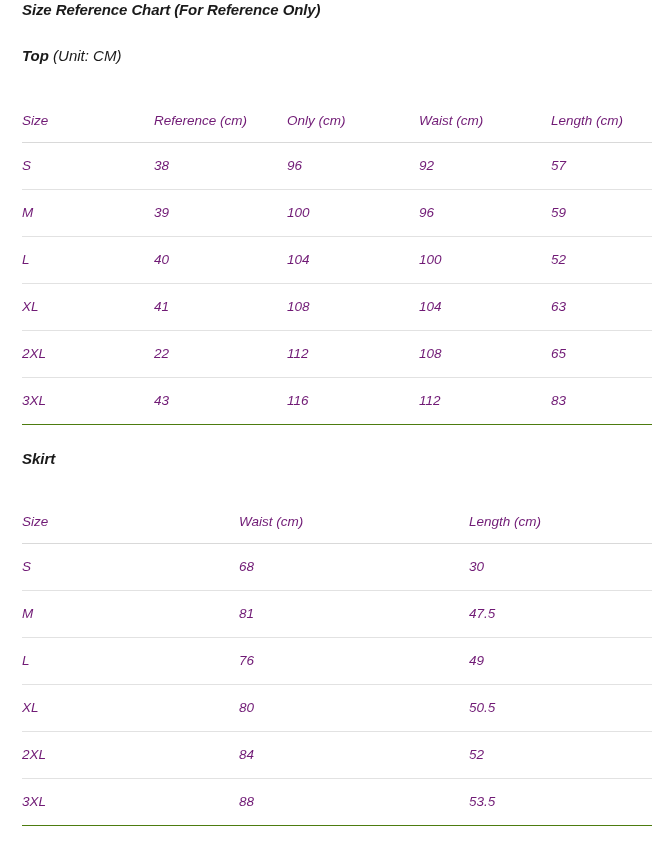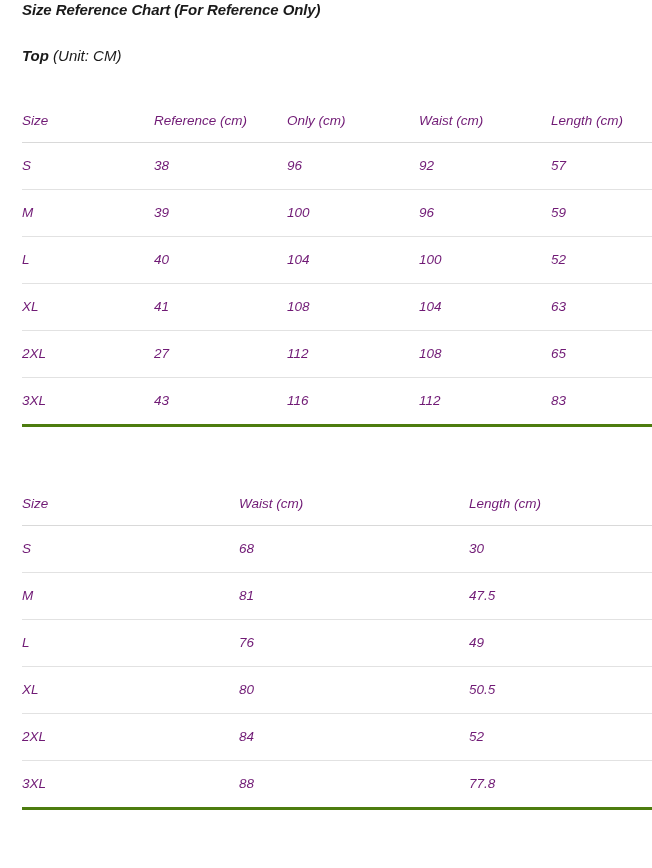--- a/index.html
+++ b/index.html
@@ -71,21 +71,21 @@
     border-bottom: 1px solid #e2e2e2;
     white-space: nowrap;
   }
   table.size-table thead th {
     border-bottom: 1px solid #d9d9d9;
     height: 40px;
     vertical-align: bottom;
     padding-bottom: 12px;
   }
   table.size-table tbody tr:last-child td {
-    border-bottom: 3px solid #4d7c0f;
+    border-bottom: 1px solid #4d7c0f;
   }
 
   
   table.top-table col.c1 { width: 132px; }
   table.top-table col.c2 { width: 133px; }
   table.top-table col.c3 { width: 132px; }
   table.top-table col.c4 { width: 132px; }
   table.top-table col.c5 { width: 101px; }
 
   
@@ -157,37 +157,40 @@
         </tr>
         <tr>
           <td>XL</td>
           <td>41</td>
           <td>108</td>
           <td>104</td>
           <td>63</td>
         </tr>
         <tr>
           <td>2XL</td>
-          <td>27</td>
+          <td>22</td>
           <td>112</td>
           <td>108</td>
           <td>65</td>
         </tr>
         <tr>
           <td>3XL</td>
           <td>43</td>
           <td>116</td>
           <td>112</td>
           <td>83</td>
         </tr>
       </tbody>
     </table>
 
     <div class="spacer-table-to-skirt"></div>
 
+    <div class="section-heading">
+      <span class="strong">Skirt</span><span></span>
+    </div>
 
     <div class="spacer-skirt-to-table"></div>
 
     <table class="size-table skirt-table">
       <colgroup>
         <col class="c1">
           <col class="c2">
           <col class="c3">
       </colgroup>
       <thead>
@@ -219,21 +222,21 @@
           <td>50.5</td>
         </tr>
         <tr>
           <td>2XL</td>
           <td>84</td>
           <td>52</td>
         </tr>
         <tr>
           <td>3XL</td>
           <td>88</td>
-          <td>77.8</td>
+          <td>53.5</td>
         </tr>
       </tbody>
     </table>
 
     <div class="spacer-table-to-note"></div>
 
     <p class="note"></p>
 
   </div>
 </div>

